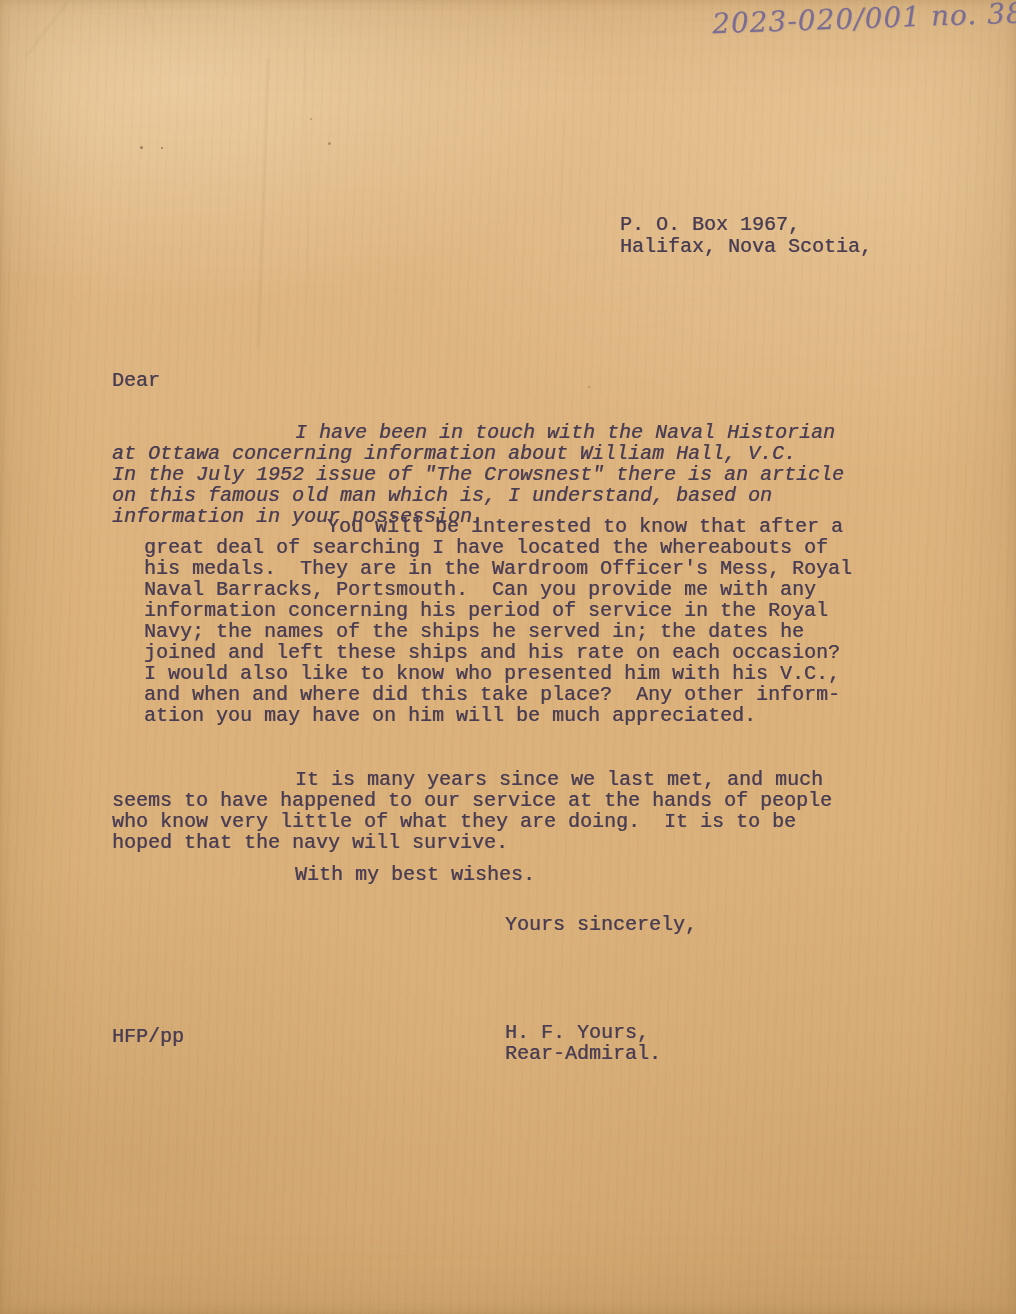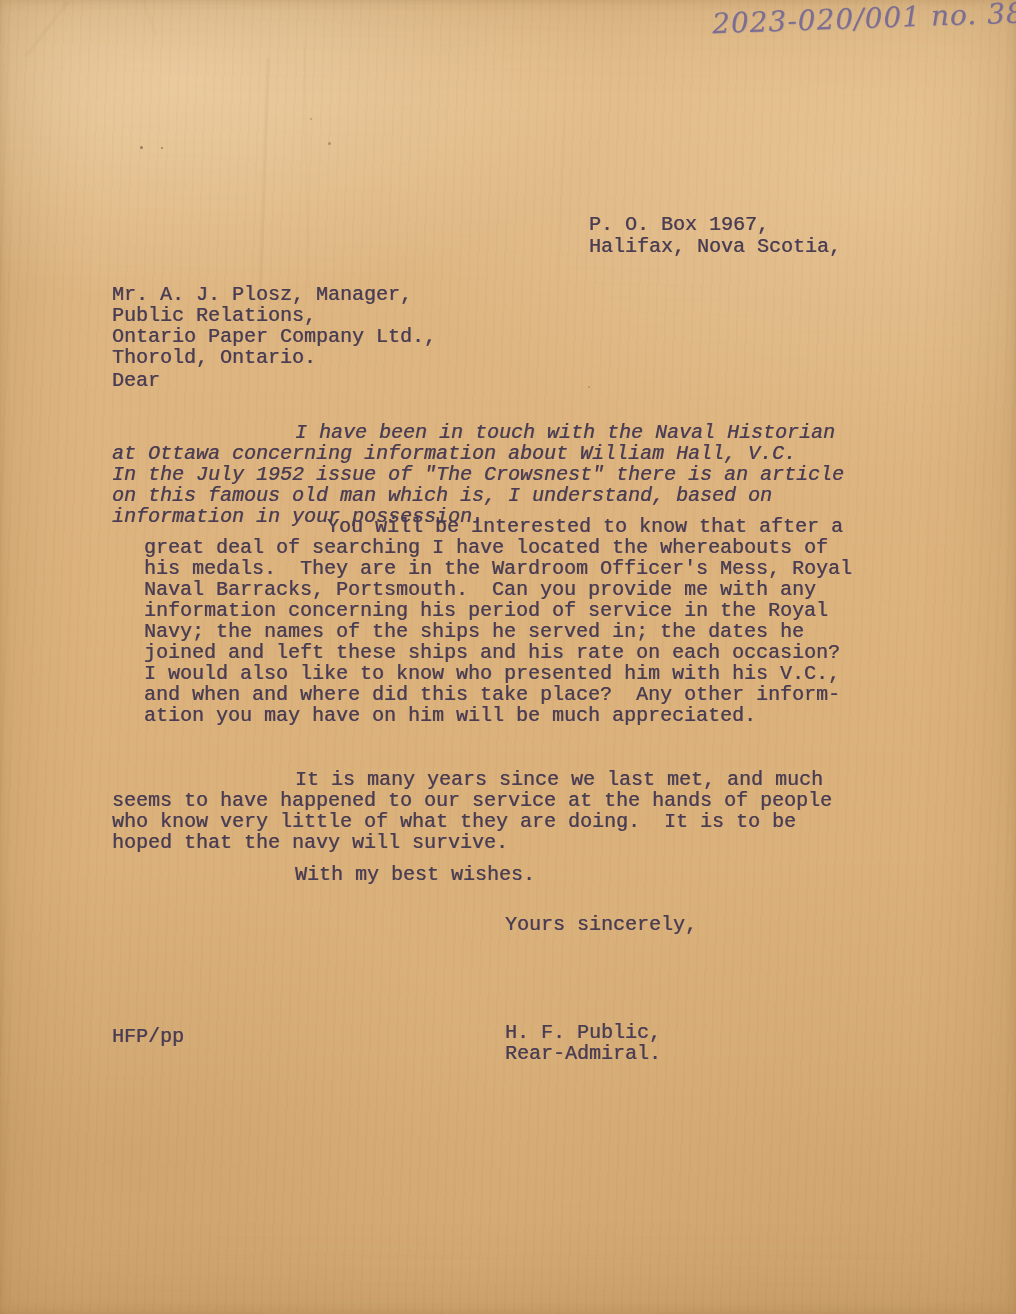--- a/index.html
+++ b/index.html
@@ -47,21 +47,21 @@
     font-family:"DejaVu Serif","Liberation Serif",serif;
     font-style:italic;
     font-size:28px;
     letter-spacing:1px;
     color:var(--annot);
     transform:rotate(-2deg);
     text-shadow:0.5px 0.5px 0.8px rgba(124,110,146,0.45);
     white-space:nowrap;
   }
 
-  .sender{left:589px;top:171px;line-height:21.5px;}
+  .sender{left:620px;top:171px;line-height:21.5px;}
   .sender .date-line sup{
     font-size:0.62em;
     text-decoration:underline;
     vertical-align:super;
     line-height:0;
   }
   .recipient{left:112px;top:284px;}
   .salutation{left:112px;top:370px;}
 
   .para{left:112px;width:762px;text-indent:183px;}
@@ -101,24 +101,20 @@
   <div class="crease c4"></div>
   <div class="crease c5"></div>
 
   <div class="annotation">2023-020/001 no. 38 -</div>
 
   <div class="block sender">
     <div>P. O. Box 1967,
 Halifax, Nova Scotia,</div>
   </div>
 
-  <div class="block recipient">Mr. A. J. Plosz, Manager,
-Public Relations,
-Ontario Paper Company Ltd.,
-Thorold, Ontario.</div>
 
   <div class="block salutation">Dear</div>
 
   <div class="block para p1">I have been in touch with the Naval Historian
 at Ottawa concerning information about William Hall, V.C.
 In the July 1952 issue of "The Crowsnest" there is an article
 on this famous old man which is, I understand, based on
 information in your possession.</div>
   <div class="block para p2">You will be interested to know that after a
 great deal of searching I have located the whereabouts of
@@ -132,21 +128,21 @@
 ation you may have on him will be much appreciated.</div>
   <div class="block para p3">It is many years since we last met, and much
 seems to have happened to our service at the hands of people
 who know very little of what they are doing.  It is to be
 hoped that the navy will survive.</div>
 
   <div class="block closing">With my best wishes.</div>
 
   <div class="block valediction">Yours sincerely,</div>
 
-  <div class="block signature">H. F. Public,
+  <div class="block signature">H. F. Yours,
 Rear-Admiral.</div>
 
   <div class="block typist">HFP/pp</div>
 
   <div class="speck s1"></div>
   <div class="speck s2"></div>
   <div class="speck s3"></div>
   <div class="speck s4"></div>
   <div class="speck s5"></div>
 </div>

